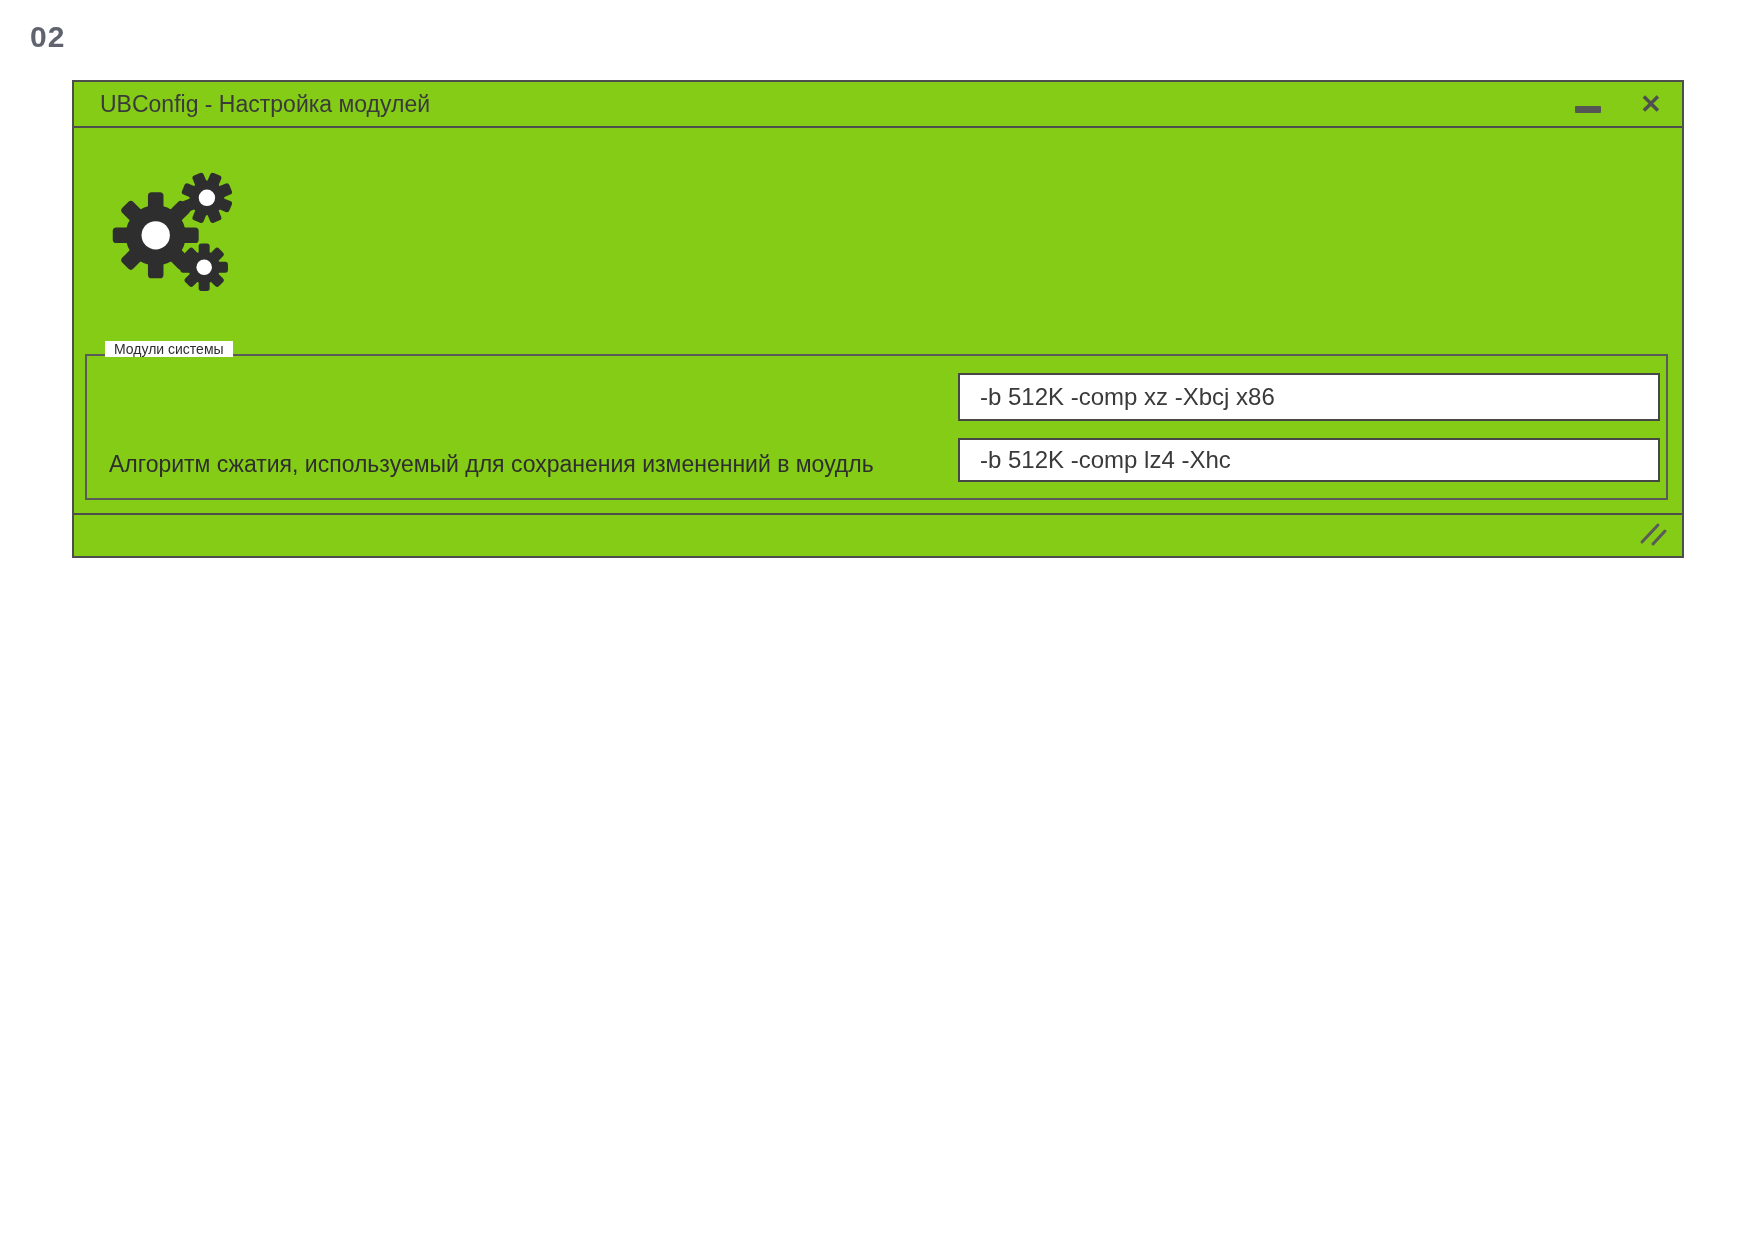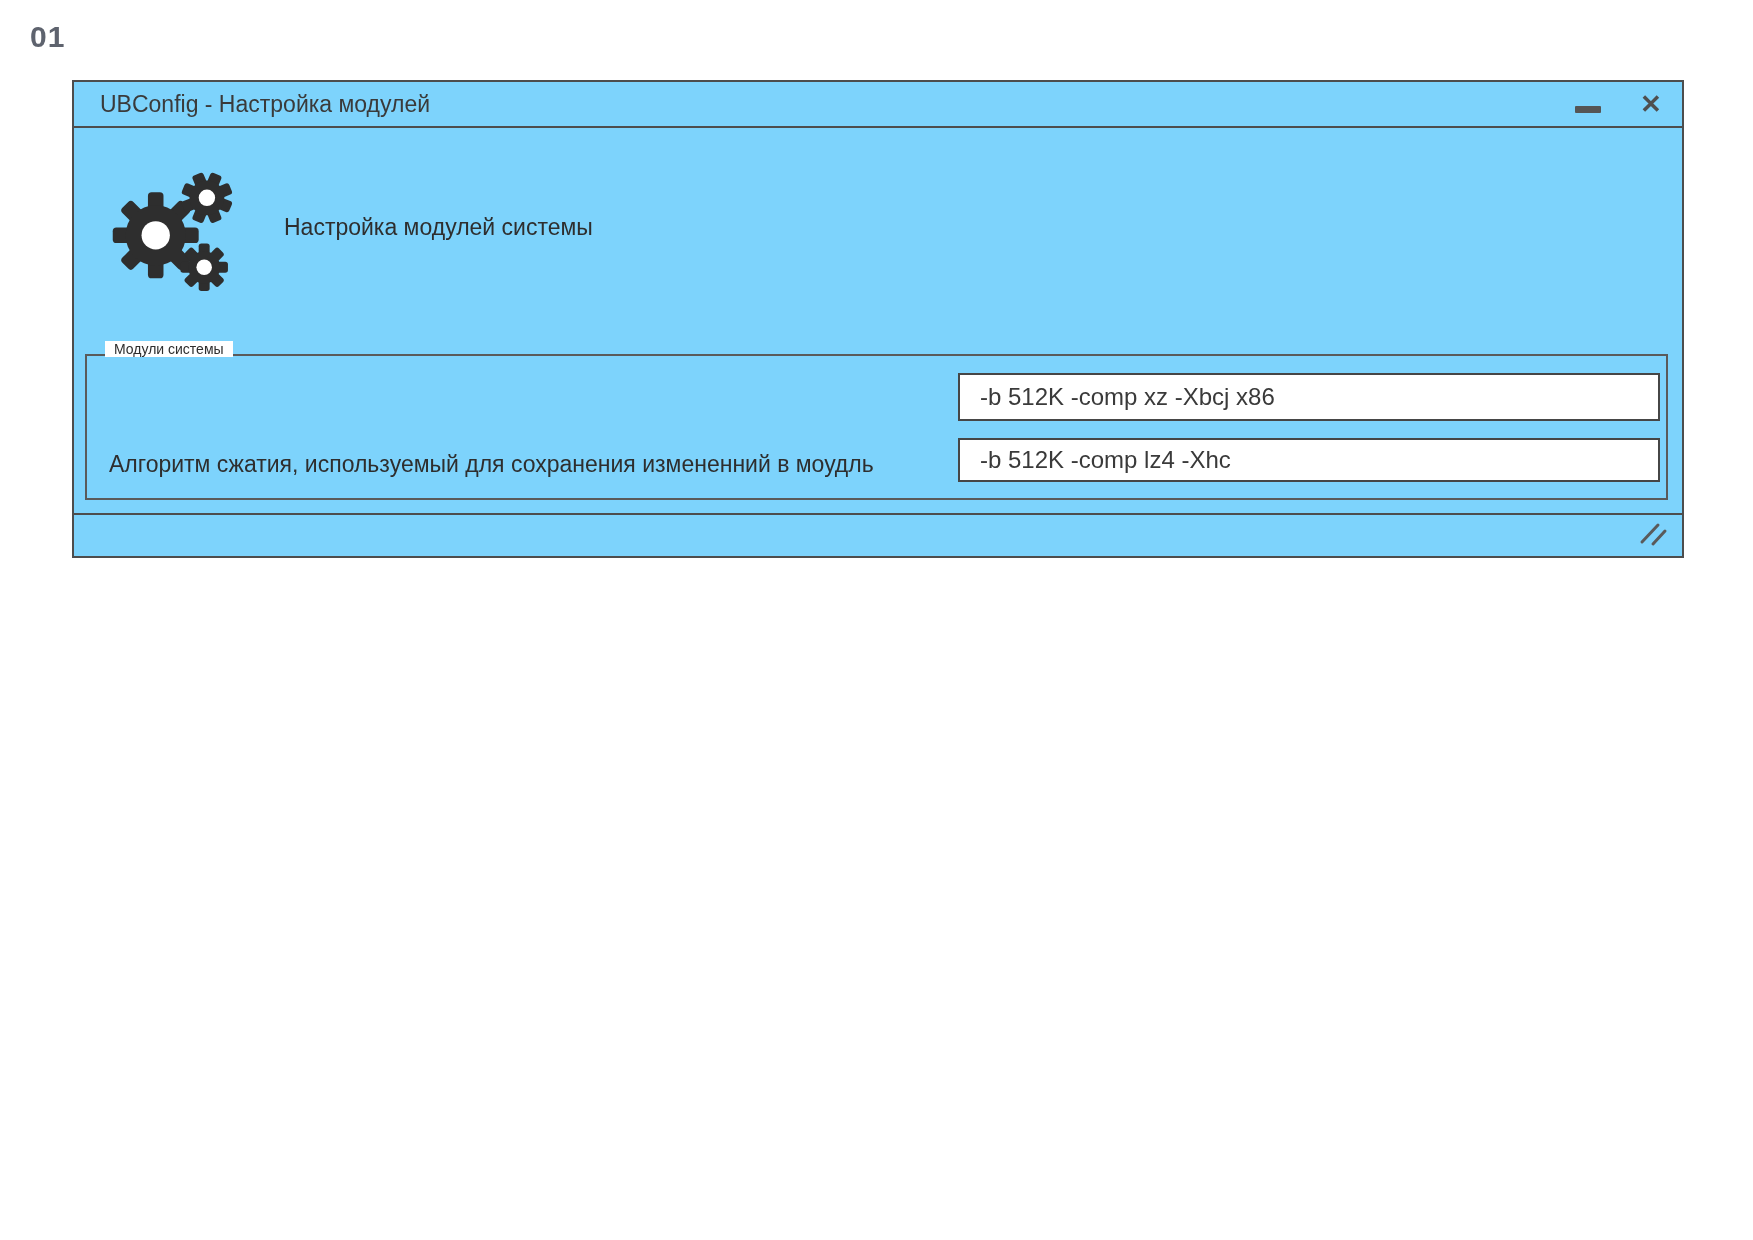--- a/index.html
+++ b/index.html
@@ -6,21 +6,21 @@
   html, body { width: 1753px; height: 1240px; background: #ffffff; overflow: hidden; }
   body { font-family: "Liberation Sans", sans-serif; color: #333333; position: relative; }
 
   .annotation {
     position: absolute; left: 30px; top: 20px;
     font-size: 30px; font-weight: bold; color: #5e636e; letter-spacing: 1px;
   }
 
   .window {
     position: absolute; left: 72px; top: 80px; width: 1612px; height: 478px;
-    border: 2px solid #4d4d4d; background: #7dd3fc;
+    border: 2px solid #4d4d4d; background: #84cc16;
   }
 
   .titlebar {
     height: 46px; border-bottom: 2px solid #4d4d4d;
     display: flex; align-items: center; padding: 0 16px 0 26px;
   }
   .titlebar-title { font-size: 23px; color: #3a3a3a; flex: 1; }
   .titlebar-controls { display: flex; align-items: center; gap: 34px; }
   .btn-min { width: 28px; height: 24px; display: flex; align-items: flex-end; justify-content: center; cursor: default; }
   .btn-min .dash { width: 26px; height: 7px; background: #555555; border-radius: 1px; margin-bottom: 3px; }
@@ -64,21 +64,21 @@
 
   .statusbar {
     position: absolute; left: 0; right: 0; bottom: 0; height: 43px;
     border-top: 2px solid #4d4d4d;
   }
   .resize-grip { position: absolute; right: 14px; bottom: 5px; cursor: nwse-resize; }
 </style>
 </head>
 <body>
 
-<div class="annotation">01</div>
+<div class="annotation">02</div>
 
 <div class="window">
 
   <div class="titlebar">
     <div class="titlebar-title">UBConfig - Настройка модулей</div>
     <div class="titlebar-controls">
       <div class="btn-min">
         <span class="dash"></span>
       </div>
       <div class="btn-close">
@@ -134,21 +134,20 @@
               <rect x="-6" y="-26" width="12" height="12" rx="3" transform="rotate(270)"></rect>
               <rect x="-6" y="-26" width="12" height="12" rx="3" transform="rotate(315)"></rect>
             </g>
             <circle r="17.5"></circle>
             <circle r="8.5" fill="#ffffff"></circle>
           </g>
         </g>
       </svg>
     </div>
 
-    <div class="header-heading">Настройка модулей системы</div>
 
     <div class="groupbox">
       <div class="groupbox-legend">Модули системы</div>
 
       <input class="field-input row1" type="text" value="-b 512K -comp xz -Xbcj x86" style="">
 
       <div class="field-label row2">Алгоритм сжатия, используемый для сохранения измененний в моудль</div>
       <input class="field-input row2" type="text" value="-b 512K -comp lz4 -Xhc" style="">
     </div>
 

